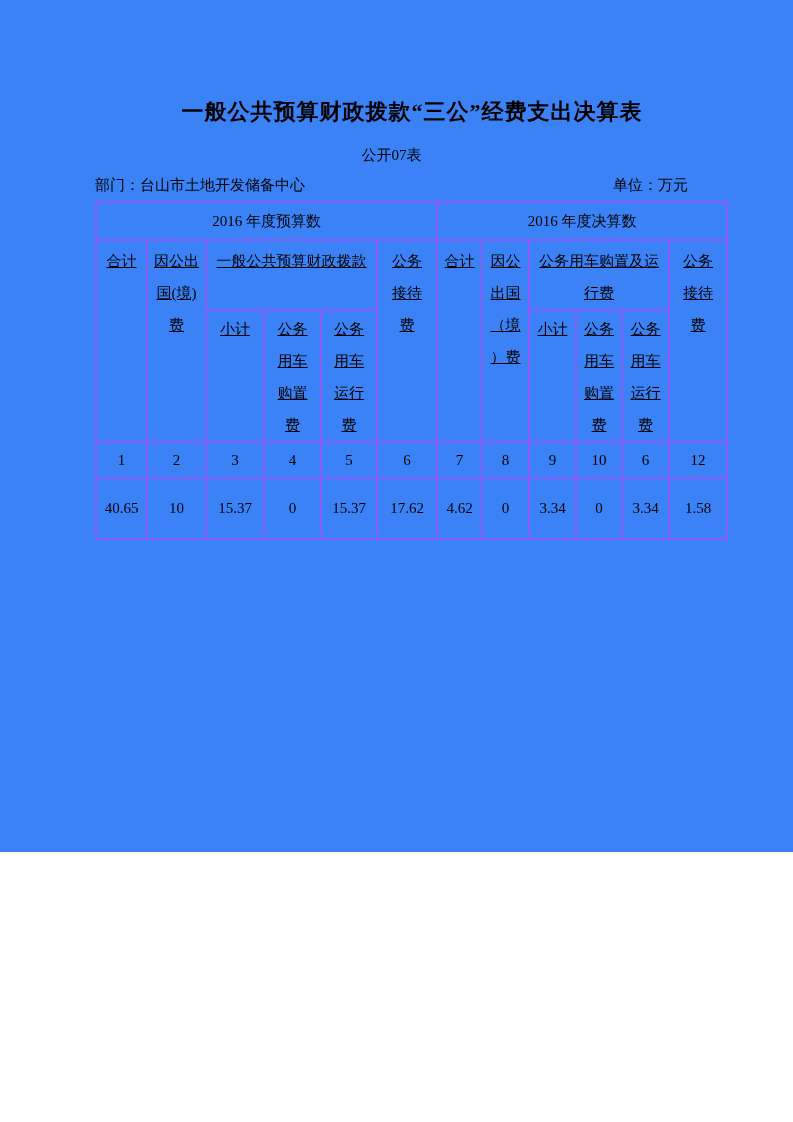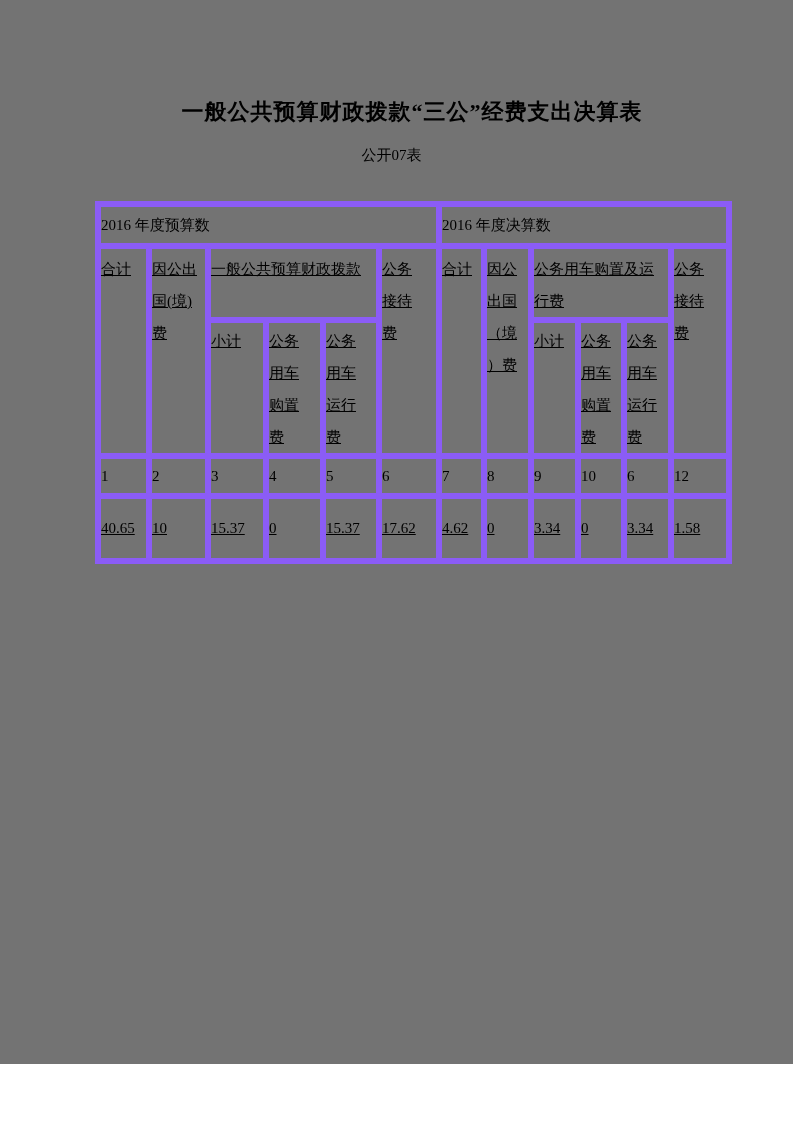--- a/index.html
+++ b/index.html
@@ -1,20 +1,20 @@
 <!DOCTYPE html>
 <html><head>
 <meta charset="utf-8">
 <style>
   html, body { margin: 0; padding: 0; background: #ffffff; }
   .page {
     position: relative;
     width: 793px;
-    height: 1064px;
-    background: #737373;
+    height: 852px;
+    background: #3b82f6;
     color: #000000;
     font-family: "Liberation Serif", "DejaVu Serif", serif;
     overflow: hidden;
   }
   .doc-title {
     position: absolute;
     top: 97px;
     left: 95px;
     width: 634px;
     text-align: center;
@@ -42,54 +42,58 @@
   .meta-row .unit { margin-right: 41px; }
   table.expense-table {
     position: absolute;
     top: 201px;
     left: 95px;
     width: 633px;
     border-collapse: collapse;
     table-layout: fixed;
   }
   .expense-table td {
-    border: 6px solid #8b5cf6;
-    text-align: left;
+    border: 2px solid #8b5cf6;
+    text-align: center;
     font-size: 15px;
     padding: 0;
     overflow: hidden;
   }
   .row-year td { height: 36px; vertical-align: middle; }
   .hdr {
     vertical-align: top;
     white-space: pre-line;
     line-height: 32px;
     padding-top: 4px !important;
     text-decoration: underline;
   }
   .row-c .hdr { padding-top: 2px !important; }
   .row-num td { height: 34px; vertical-align: middle; }
-  .row-val td { height: 59px; vertical-align: middle; text-decoration: underline; }
+  .row-val td { height: 59px; vertical-align: middle; }
   .note {
     position: absolute;
     top: 533px;
     left: 99px;
     font-size: 18px;
     letter-spacing: 1px;
   }
 </style>
 </head>
 <body>
 
 <div class="page">
 
   <div class="doc-title">一般公共预算财政拨款“三公”经费支出决算表</div>
 
   <div class="table-code">公开07表</div>
 
+  <div class="meta-row">
+    <span>部门：台山市土地开发储备中心</span>
+    <span class="unit">单位：万元</span>
+  </div>
 
   <table class="expense-table">
     <colgroup>
       <col style="width:51px">
         <col style="width:59px">
         <col style="width:58px">
       <col style="width:57px">
         <col style="width:56px">
         <col style="width:60px">
       <col style="width:45px">

